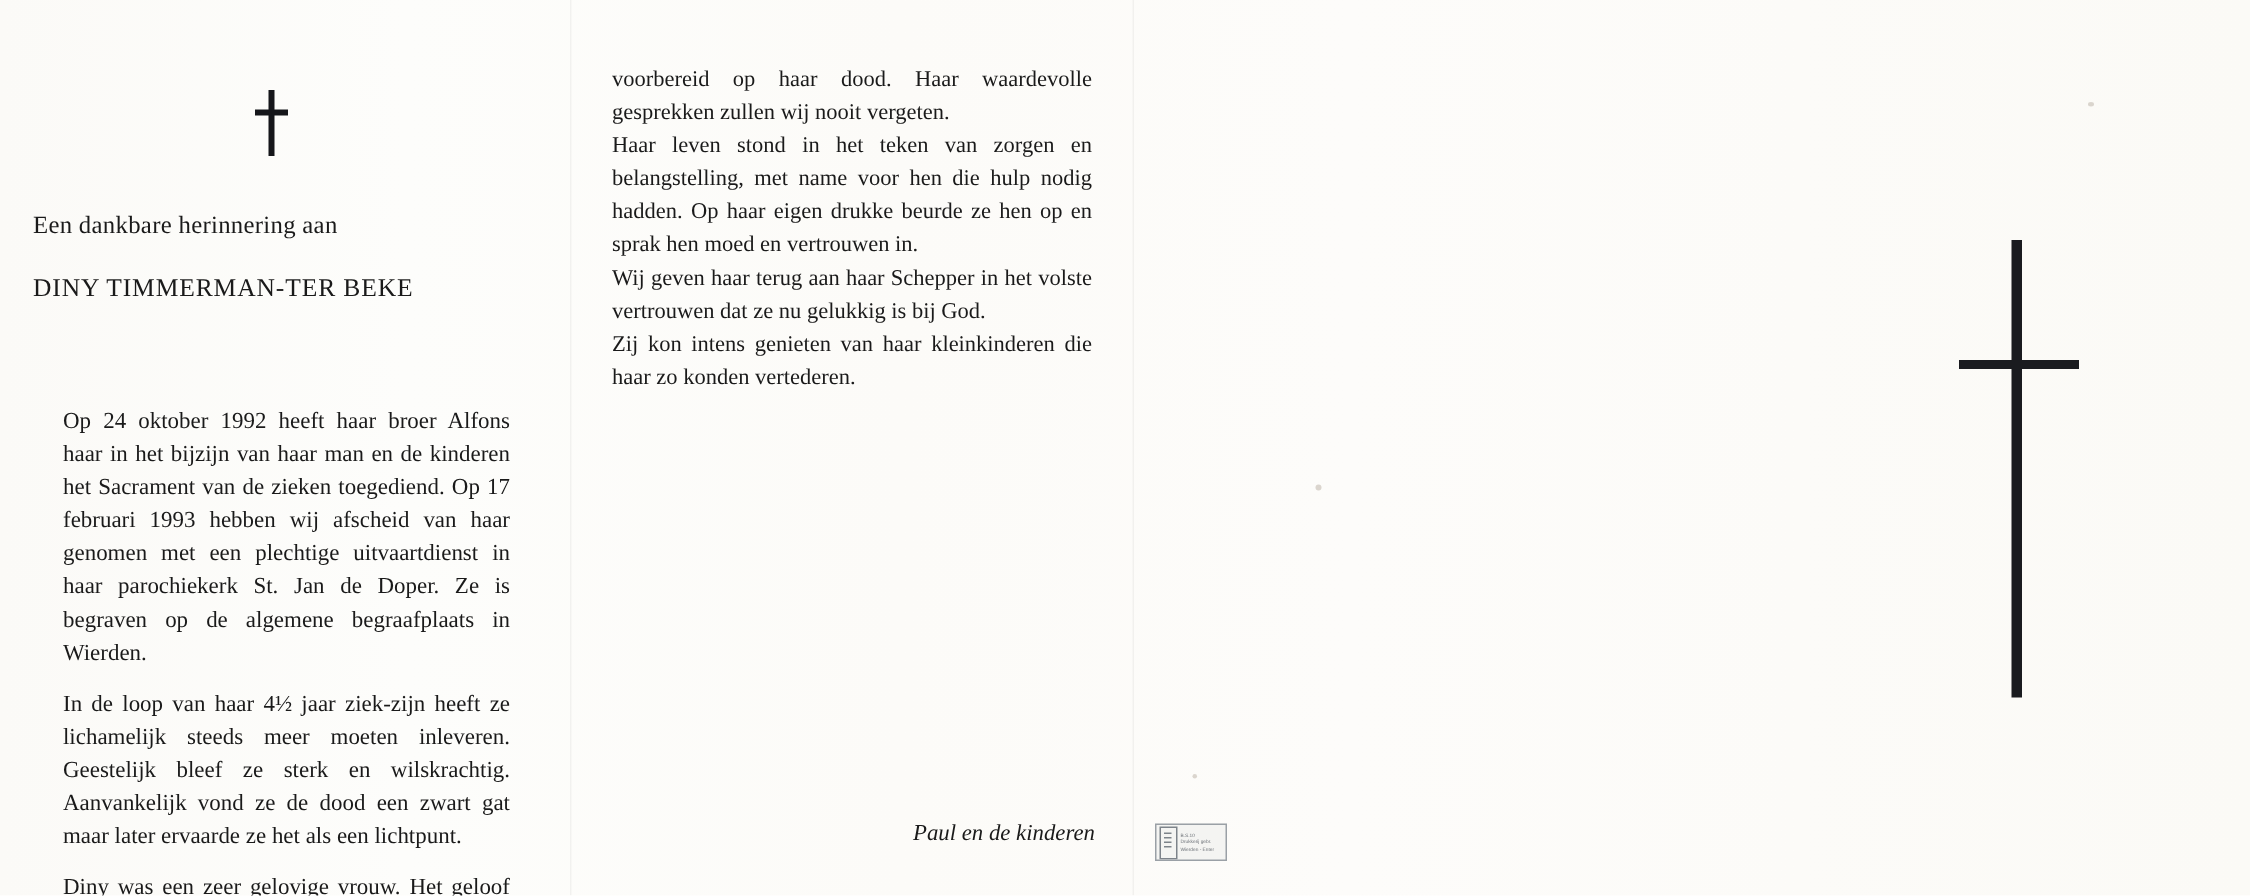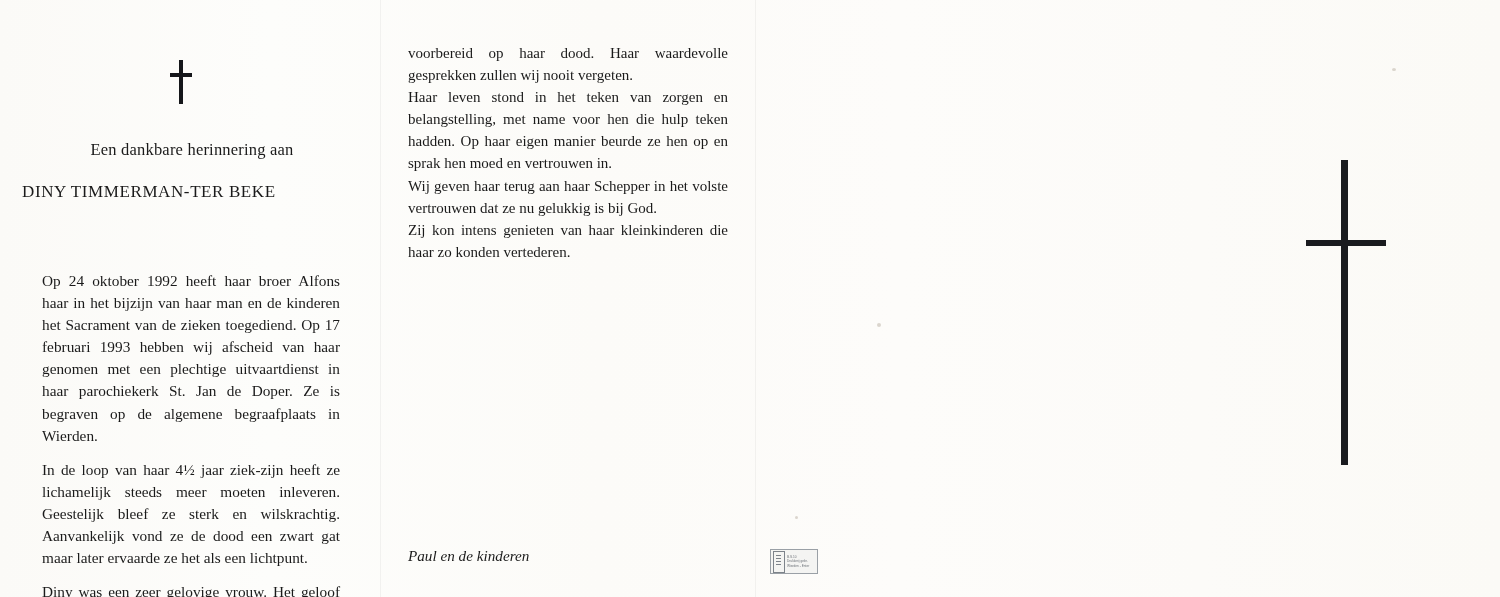--- a/index.html
+++ b/index.html
@@ -67,21 +67,20 @@
     top: 13px;
     width: 22px;
     height: 3.5px;
     background: #15161a;
   }
   .memoriam-line {
     position: absolute;
     left: 0;
     top: 140px;
     width: 340px;
-    text-align: center;
     font-size: 16.5px;
     letter-spacing: 0.2px;
   }
   .deceased-name {
     position: absolute;
     left: 0;
     top: 182px;
     width: 340px;
     text-align: left;
     font-size: 17px;
@@ -131,21 +130,21 @@
     width: 322px;
     font-style: italic;
     font-size: 15.2px;
     line-height: 22.1px;
   }
   .signature {
     position: absolute;
     left: 0;
     top: 505px;
     width: 322px;
-    text-align: left;
+    text-align: right;
     font-style: italic;
     font-size: 15.2px;
   }
   .stamp {
     position: absolute;
     left: 770px;
     top: 549px;
     width: 48px;
     height: 25px;
     border: 1px solid #9aa0a6;
@@ -245,21 +244,21 @@
     <div class="body-left">
       <p>Op 24 oktober 1992 heeft haar broer Alfons haar in het bijzijn van haar man en de kinderen het Sacrament van de zieken toegediend. Op 17 februari 1993 hebben wij afscheid van haar genomen met een plechtige uitvaartdienst in haar parochiekerk St. Jan de Doper. Ze is begraven op de algemene begraafplaats in Wierden.</p>
       <p>In de loop van haar 4½ jaar ziek-zijn heeft ze lichamelijk steeds meer moeten inleveren. Geestelijk bleef ze sterk en wilskrachtig. Aanvankelijk vond ze de dood een zwart gat maar later ervaarde ze het als een lichtpunt.</p>
       <p>Diny was een zeer gelovige vrouw. Het geloof was een inspiratie in haar leven. Zij vertrouwde op God en kende geen angst. Zij wist dat ze aan haar ziekte zou overlijden; ze heeft zichzelf en ook ons bewust</p>
     </div>
   </div>
 
   <div class="panel-mid">
     <div class="body-mid">
       <p>voorbereid op haar dood. Haar waardevolle gesprekken zullen wij nooit vergeten.</p>
-      <p>Haar leven stond in het teken van zorgen en belangstelling, met name voor hen die hulp teken hadden. Op haar eigen manier beurde ze hen op en sprak hen moed en vertrouwen in.</p>
+      <p>Haar leven stond in het teken van zorgen en belangstelling, met name voor hen die hulp nodig hadden. Op haar eigen drukke beurde ze hen op en sprak hen moed en vertrouwen in.</p>
       <p>Wij geven haar terug aan haar Schepper in het volste vertrouwen dat ze nu gelukkig is bij God.</p>
       <p>Zij kon intens genieten van haar kleinkinderen die haar zo konden vertederen.</p>
     </div>
 
     <div class="signature">Paul en de kinderen</div>
   </div>
 
   <div class="stamp">
     <div class="glyph"></div>
     <div class="lines">

